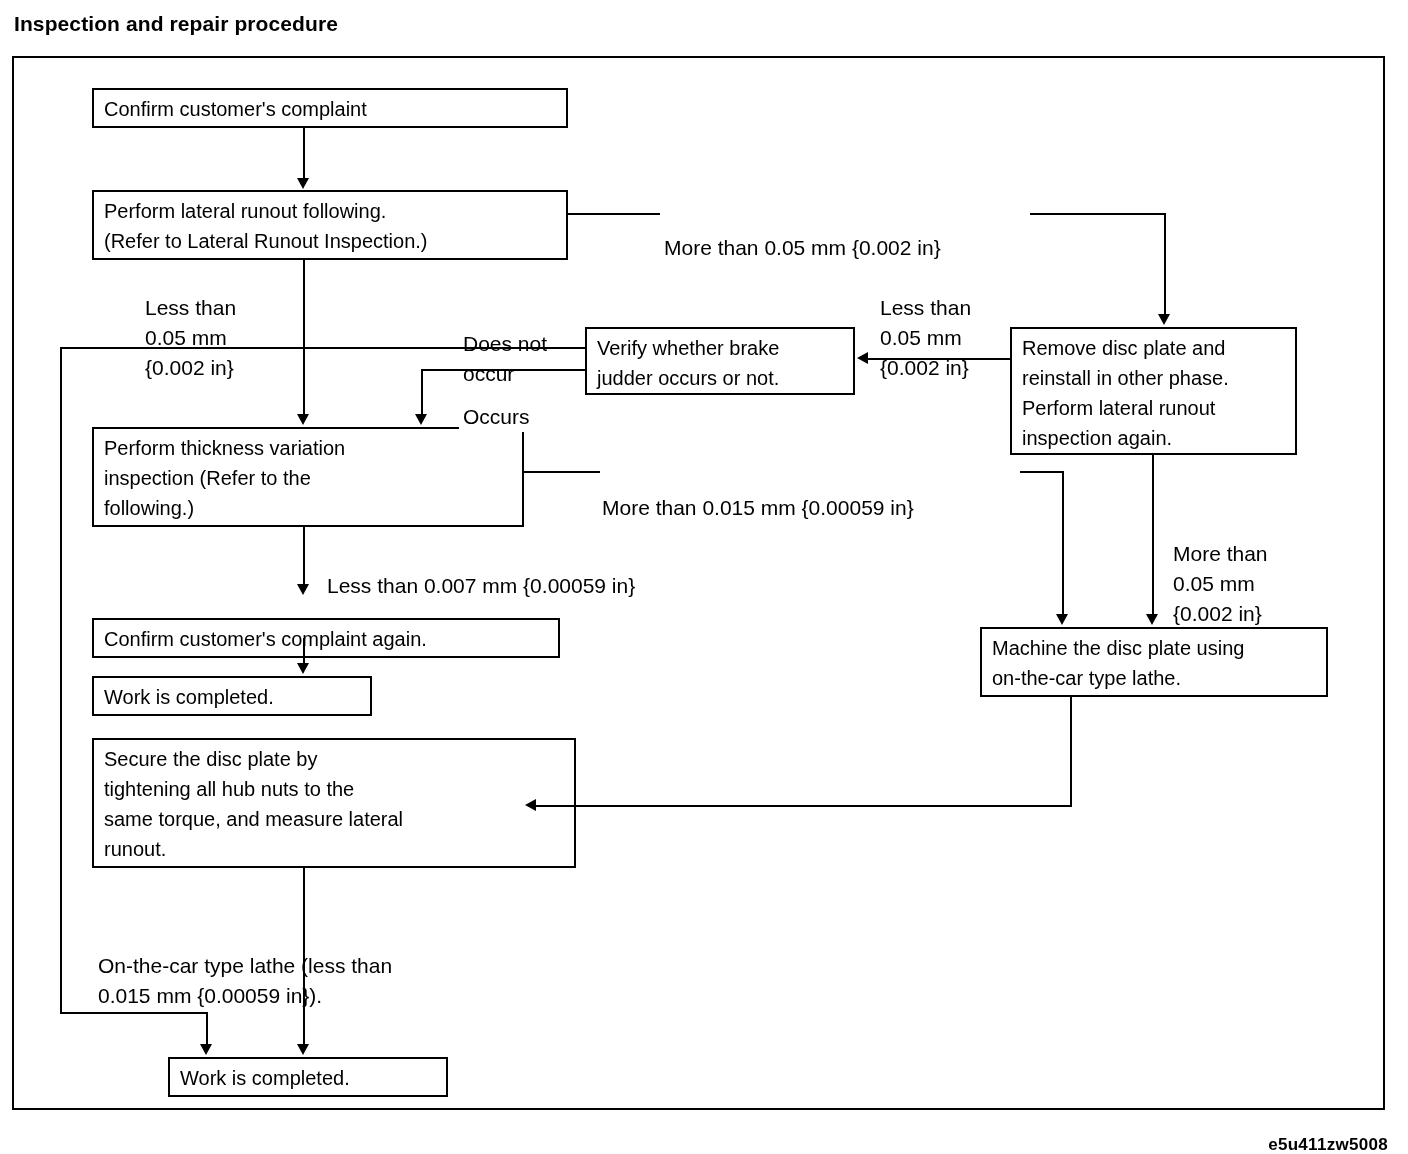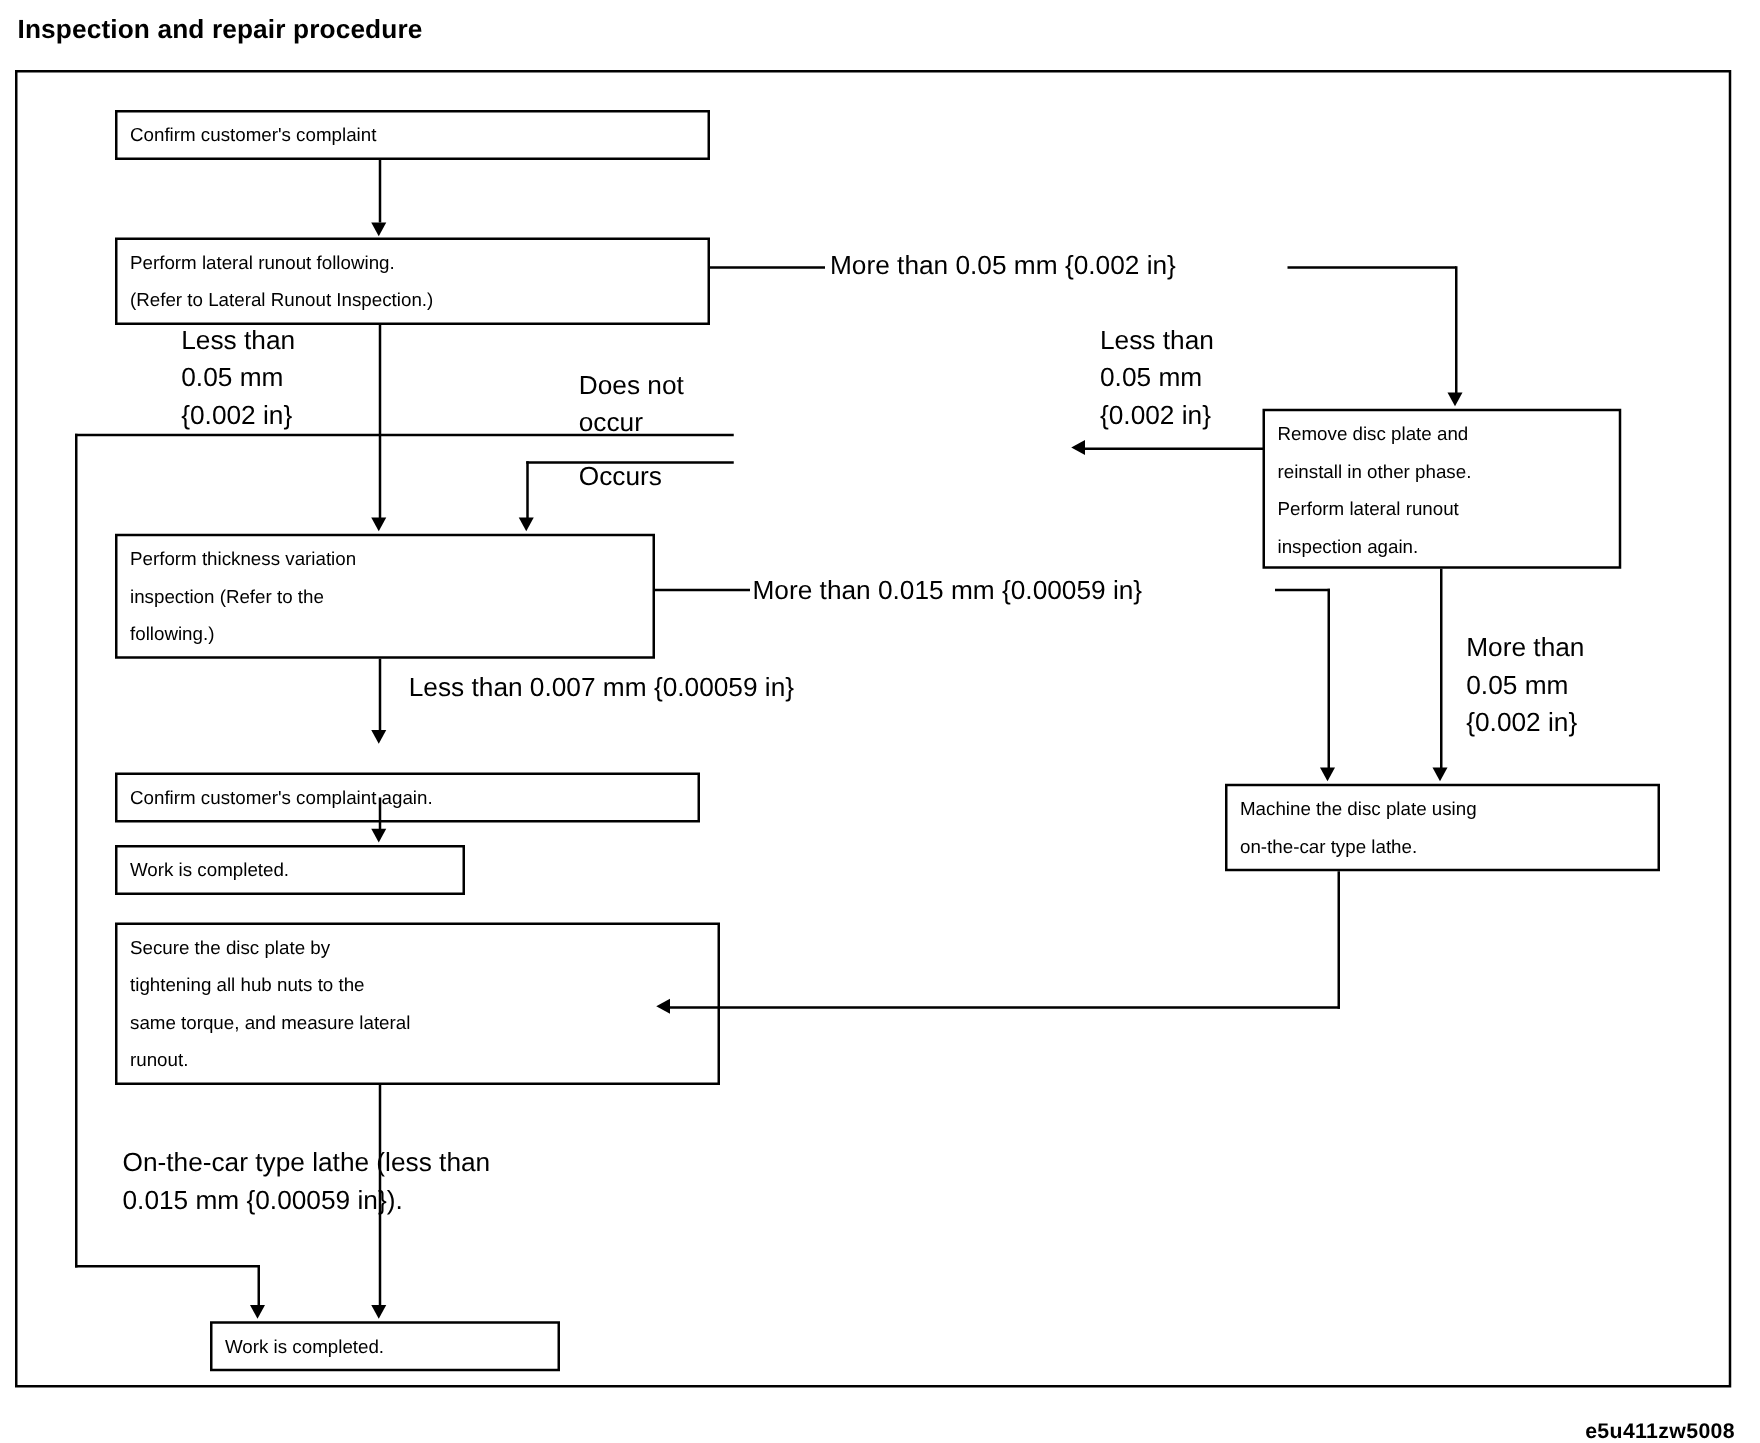--- a/index.html
+++ b/index.html
@@ -35,31 +35,32 @@
     width: 1373px;
     height: 1054px;
     border: 2px solid #000000;
     box-sizing: border-box;
   }
   .node {
     position: absolute;
     border: 2px solid #000000;
     background: #ffffff;
     box-sizing: border-box;
-    font-size: 15px;
+    font-size: 20px;
     line-height: 30px;
     padding: 4px 9px 4px 10px;
     white-space: pre-line;
   }
   .lbl {
     position: absolute;
     font-size: 21px;
     line-height: 30px;
     white-space: pre-line;
     background: transparent;
+    margin-top: 35px;
   }
   .hline {
     position: absolute;
     height: 0;
     border-top: 2px solid #000000;
   }
   .vline {
     position: absolute;
     width: 0;
     border-left: 2px solid #000000;
@@ -94,20 +95,22 @@
 
   <div id="page-title">Inspection and repair procedure</div>
 
   <div id="frame"></div>
 
   <div class="node" style="left:92px; top:88px; width:476px; height:40px;">Confirm customer's complaint</div>
 
   <div class="node" style="left:92px; top:190px; width:476px; height:70px;">Perform lateral runout following.
 (Refer to Lateral Runout Inspection.)</div>
 
+  <div class="node" style="left:585px; top:327px; width:270px; height:68px;">Verify whether brake
+judder occurs or not.</div>
 
   <div class="node" style="left:1010px; top:327px; width:287px; height:128px;">Remove disc plate and
 reinstall in other phase.
 Perform lateral runout
 inspection again.</div>
 
   <div class="node" style="left:92px; top:427px; width:432px; height:100px;">Perform thickness variation
 inspection (Refer to the
 following.)</div>
 

